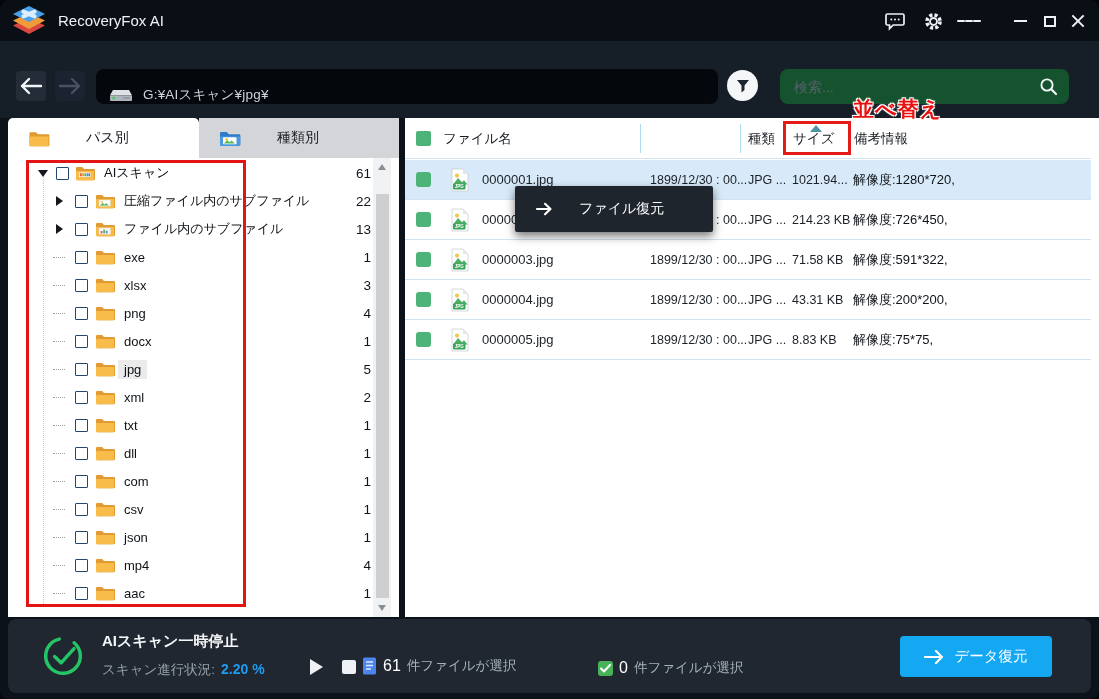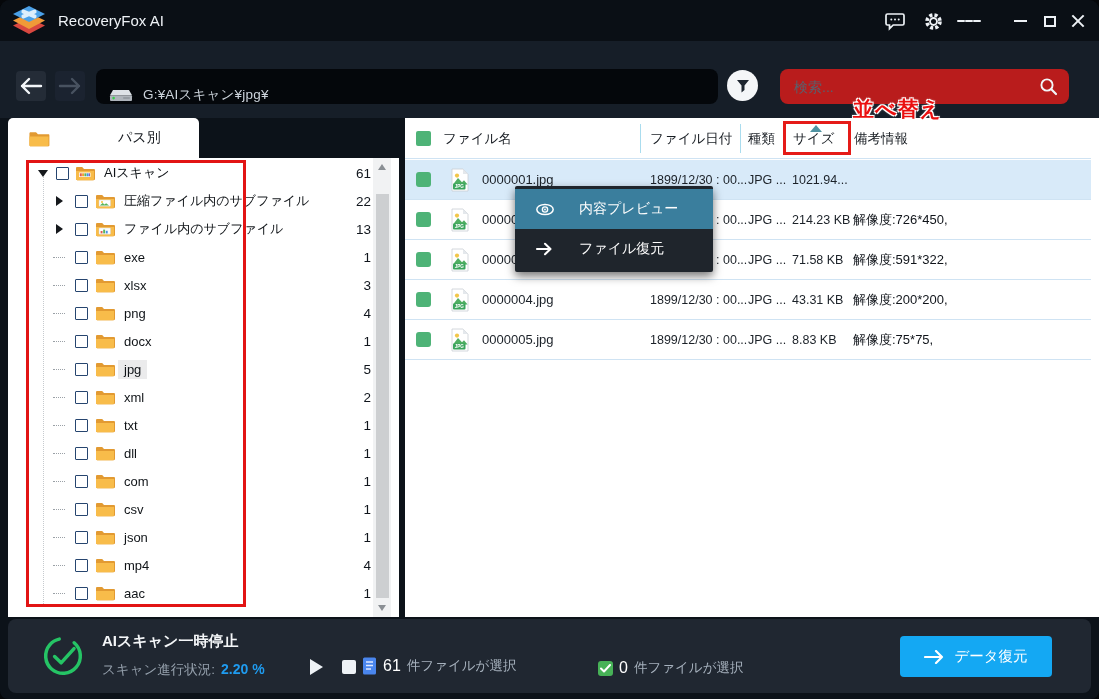--- a/index.html
+++ b/index.html
@@ -26,39 +26,39 @@
   .nav-btn { position:absolute; top:30px; width:30px; height:30px; border-radius:4px;
              display:flex; align-items:center; justify-content:center; cursor:pointer; }
   .btn-back { left:16px; background:#242c37; }
   .btn-fwd  { left:55px; background:#1b2330; }
   .path-field { position:absolute; left:96px; top:28px; width:622px; height:35px; background:#04070b;
                 border-radius:8px; display:flex; align-items:flex-end; cursor:text; }
   .path-field svg { margin-left:13px; }
   .path-text { margin-left:10px; font-size:13.5px; color:#ccd3db; letter-spacing:.2px; }
   .filter-btn { position:absolute; left:727px; top:29px; width:31px; height:31px; border-radius:50%;
                 background:#f4f6f8; display:flex; align-items:center; justify-content:center; cursor:pointer; }
-  .search-field { position:absolute; left:780px; top:28px; width:289px; height:35px; background:#b91c1c;
+  .search-field { position:absolute; left:780px; top:28px; width:289px; height:35px; background:#14532d;
                   border-radius:8px; display:flex; }
   .search-field input { background:transparent; border:none; outline:none; color:#cfd6de;
                         font-size:14px; margin-left:14px; width:225px; font-family:inherit; }
   .search-field input::placeholder { color:#59616d; }
   .search-mag { position:absolute; right:11px; top:8px; }
 
   
   .red-note { position:absolute; left:853px; top:95px; z-index:30; font-size:21px; font-weight:bold;
               color:#ea0f0f; letter-spacing:1px;
               text-shadow:-1px -1px 0 #fff,1px -1px 0 #fff,-1px 1px 0 #fff,1px 1px 0 #fff,0 0 3px #fff; }
 
   
   .sidebar { position:absolute; left:8px; top:118px; width:391px; height:499px; }
   .tab { position:absolute; top:0; height:40px; display:flex; align-items:center; cursor:pointer;
          font-size:14px; color:#15191e; }
   .tab svg { margin-left:20px; }
   .tab span { margin-left:36px; }
-  .tab-path { left:0; width:191px; background:#ffffff; border-radius:5px 5px 0 0;gap:32px; }
+  .tab-path { left:0; width:191px; background:#ffffff; border-radius:5px 5px 0 0; }
   .tab-type { left:191px; width:200px; background:#d3d5d8; }
   .tree { position:absolute; left:0; top:40px; width:391px; height:459px; background:#fff; overflow:hidden; }
   .vline { position:absolute; left:35px; top:16px; height:432px; border-left:1px dotted #b8bdc3; opacity:.8; }
   .trow { position:absolute; left:0; width:391px; height:28px; display:flex; align-items:center; cursor:pointer; }
   .lv0 { padding-left:28px; } .lv1 { padding-left:45px; }
   .exp { width:14px; display:flex; align-items:center; justify-content:center; cursor:pointer; }
   .lv1 .exp { width:12px; }
   .tri-d { width:0;height:0;border-left:5px solid transparent;border-right:5px solid transparent;border-top:7px solid #15181c; }
   .tri-r { width:0;height:0;border-top:5px solid transparent;border-bottom:5px solid transparent;border-left:7px solid #15181c; }
   .stub { width:12px; height:0; border-top:1px dotted #9aa0a6; }
@@ -265,20 +265,26 @@
 
   <div class="red-note">並べ替え</div>
 
   <aside class="sidebar">
     <div class="tab tab-path">
       <svg width="22" height="17" viewBox="0 0 20 16">
           <use href="#sym-folder"></use>
         </svg>
       <span>パス別</span>
     </div>
+    <div class="tab tab-type">
+      <svg width="22" height="17" viewBox="0 0 22 17">
+          <use href="#sym-folder-blue-img"></use>
+        </svg>
+      <span>種類別</span>
+    </div>
 
     <div class="tree">
       <div class="vline"></div>
 
       <div class="trow lv0" style="top:1px">
         <span class="exp">
             <i class="tri-d"></i>
           </span>
         <span class="tcb"></span>
         <svg class="fico" width="20" height="16">
@@ -461,38 +467,38 @@
         <i class="vs-dn"></i>
       </div>
     </div>
   </aside>
 
   <section class="filelist">
     <div class="fl-header">
       <span class="hdr-cb"></span>
       <span class="col col-name">ファイル名</span>
       <span class="hsep" style="left:235px"></span>
-      <span class="col col-date">ファイル日付</span>
       <span class="hsep" style="left:335px"></span>
       <span class="col col-type">種類</span>
       <span class="col col-size">サイズ</span>
       <i class="sort-tri"></i>
       <span class="col col-remark">備考情報</span>
       <div class="hdr-red-box"></div>
     </div>
 
     <div class="frow hl" style="top:42px">
       <span class="fcb"></span>
       <svg class="fico24" width="20" height="24">
           <use href="#sym-jpgfile"></use>
         </svg>
       <span class="fcell fc-name">0000001.jpg</span>
       <span class="fcell fc-date">1899/12/30 : 00...</span>
       <span class="fcell fc-type">JPG ...</span>
       <span class="fcell fc-size">1021.94...</span>
+      <span class="fcell fc-remark">解像度:1280*720,</span>
     </div>
     <div class="frow" style="top:82px">
       <span class="fcb"></span>
       <svg class="fico24" width="20" height="24">
           <use href="#sym-jpgfile"></use>
         </svg>
       <span class="fcell fc-name">0000002.jpg</span>
       <span class="fcell fc-date">1899/12/30 : 00...</span>
       <span class="fcell fc-type">JPG ...</span>
       <span class="fcell fc-size">214.23 KB</span>
@@ -527,26 +533,20 @@
         </svg>
       <span class="fcell fc-name">0000005.jpg</span>
       <span class="fcell fc-date">1899/12/30 : 00...</span>
       <span class="fcell fc-type">JPG ...</span>
       <span class="fcell fc-size">8.83 KB</span>
       <span class="fcell fc-remark">解像度:75*75,</span>
     </div>
   </section>
 
   <div class="ctx-menu">
-    <div class="cm-item hl">
-      <svg width="20" height="13">
-          <use href="#sym-eye"></use>
-        </svg>
-      <span>内容プレビュー</span>
-    </div>
     <div class="cm-item">
       <svg width="20" height="16">
           <use href="#sym-arrow-r"></use>
         </svg>
       <span>ファイル復元</span>
     </div>
   </div>
 
   <footer class="statusbar">
     <svg class="ring" width="42" height="42" viewBox="0 0 40 40">

